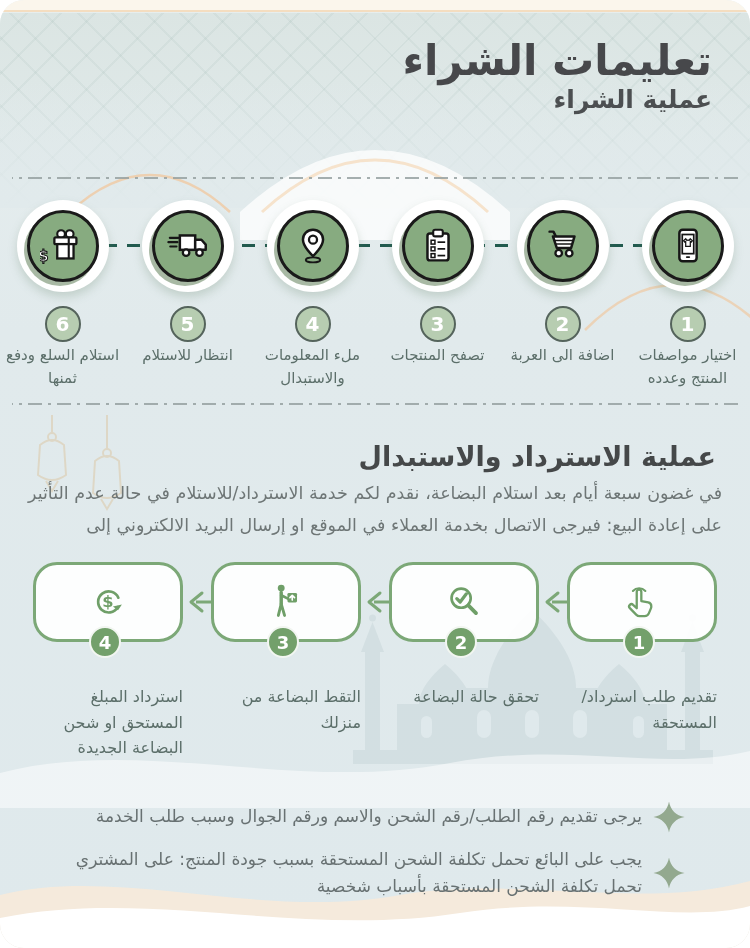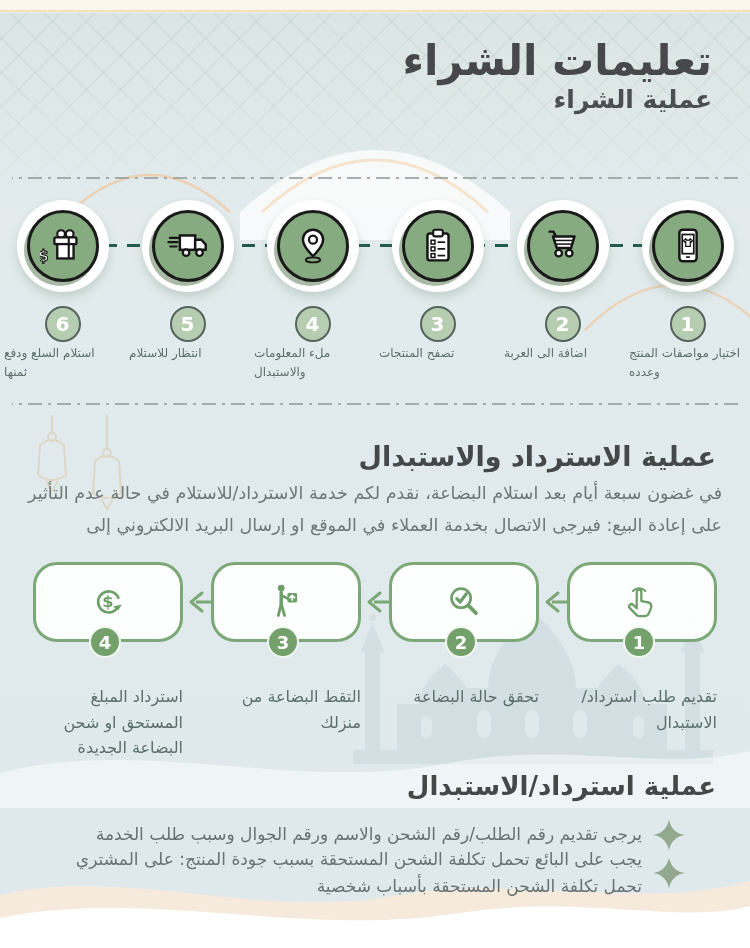--- a/index.html
+++ b/index.html
@@ -1,19 +1,19 @@
 <!DOCTYPE html>
 <html lang="ar" dir="rtl"><head>
 <meta charset="utf-8">
 <style>
   * { margin:0; padding:0; box-sizing:border-box; }
   html,body { width:750px; }
   body { font-family:"DejaVu Sans", sans-serif; }
   .page { position:relative; width:750px; height:948px; overflow:hidden; direction:rtl;
-          background:linear-gradient(180deg,#e7eeee 0%,#e1eaec 35%,#dfe9ec 100%); }
+          background:linear-gradient(180deg,#e7eeee 0%,#e1eaec 35%,#dfe9ec 100%);border-radius:24px; }
 
   
   .top-strip { position:absolute; top:0; left:0; right:0; height:12px; background:#fbf6ec; border-bottom:2px solid #f4ddc0; z-index:1; }
   .deco-pattern { position:absolute; top:13px; left:0; right:0; height:195px; z-index:0;
     background:
       repeating-linear-gradient(45deg, rgba(140,170,163,.11) 0 2px, transparent 2px 24px),
       repeating-linear-gradient(-45deg, rgba(140,170,163,.11) 0 2px, transparent 2px 24px),
       linear-gradient(180deg,#dbe5e3,#e2ebec); }
   .deco-pattern::after { content:""; position:absolute; inset:0;
       background:linear-gradient(180deg, rgba(225,234,236,0) 35%, #e1eaec 100%); }
@@ -38,40 +38,40 @@
     background:repeating-linear-gradient(to left,#215a4e 0 13px, transparent 13px 23px); }
   .step { width:125px; display:flex; flex-direction:column; align-items:center; position:relative; z-index:1; }
   .step-halo { width:92px; height:92px; border-radius:50%; background:#fff;
     box-shadow:0 5px 10px rgba(110,140,115,.28); display:flex; align-items:center; justify-content:center; }
   .step-circle { width:72px; height:72px; border-radius:50%; background:#87ab80; border:3px solid #1a1a1a;
     box-shadow:-3px 4px 0 rgba(96,128,90,.55); display:flex; align-items:center; justify-content:center; }
   .step-badge { margin-top:14px; width:36px; height:36px; border-radius:50%; background:#b7cdb1;
     border:2.5px solid #55645c; color:#fff; font-size:20px; font-weight:bold;
     display:flex; align-items:center; justify-content:center; }
   .steps-labels { position:absolute; top:344px; left:0; right:0; display:flex; z-index:2; }
-  .steps-labels .lbl { width:125px; padding:0 4px; text-align:left; font-size:12px; line-height:1.55; color:#5c6f6a; }
+  .steps-labels .lbl { width:125px; padding:0 4px; text-align:center; font-size:15px; line-height:1.55; color:#5c6f6a; }
 
   
   .sec-heading { position:absolute; right:0; left:0; padding:0 34px; text-align:right; font-size:27px; font-weight:bold; color:#454849; z-index:2;margin-top:11px; }
   .h-refund { top:430px; } .h-notes { top:760px; font-size:26px; }
   .refund-desc { position:absolute; top:478px; left:0; right:0; padding:0 28px; font-size:17.5px; line-height:1.8;
     color:#6e7676; text-align:justify; z-index:2; }
   .flow-row { position:absolute; top:562px; left:0; right:0; display:flex; justify-content:center; align-items:center; z-index:2; }
   .flow-box { position:relative; width:150px; height:80px; border:3.5px solid #7ca877; border-radius:24px;
     background:rgba(255,255,255,.92); display:flex; align-items:center; justify-content:center; }
   .flow-badge { position:absolute; bottom:-19px; right:59px; width:32px; height:32px; border-radius:50%;
     background:#73a06b; border:2px solid #f2f6f1; color:#fff; font-size:18px; font-weight:bold;
     display:flex; align-items:center; justify-content:center; }
   .flow-arrow { width:28px; display:flex; align-items:center; justify-content:center; }
   .flow-labels { position:absolute; top:684px; left:0; right:0; display:flex; justify-content:center; gap:28px; z-index:2; }
   .flow-labels .lbl { width:150px; text-align:right; font-size:16px; line-height:1.6; color:#5c6f6a; }
 
   
   .bullet { position:absolute; left:40px; right:64px; display:flex; align-items:center; gap:10px; z-index:2; }
-  .bullet1 { top:816px; } .bullet2 { top:846px; }
+  .bullet1 { top:798px; } .bullet2 { top:846px; }
   .bullet-star { flex:0 0 auto; }
   .bullet-text { font-size:17px; line-height:1.6; color:#687172; text-align:right; }
 </style>
 </head>
 <body>
 
 <div class="page">
 
   <div class="top-strip"></div>
   <div class="deco-pattern"></div>
@@ -312,27 +312,26 @@
         <path d="M38.5 26.5 l-4 6.2 -5.4-4" fill="#6f9f68"></path>
         <text x="24" y="29.5" text-anchor="middle" font-size="17" font-weight="bold" fill="#6f9f68">$</text>
       </svg>
       <div class="flow-badge">
           <span>4</span>
         </div>
     </div>
   </div>
 
   <div class="flow-labels">
-    <div class="lbl">تقديم طلب استرداد/الاستبدال</div>
+    <div class="lbl">تقديم طلب استرداد/المستحقة</div>
     <div class="lbl">تحقق حالة البضاعة</div>
     <div class="lbl">التقط البضاعة من منزلك</div>
     <div class="lbl">استرداد المبلغ المستحق او شحن البضاعة الجديدة</div>
   </div>
 
-  <div class="sec-heading h-notes">عملية استرداد/الاستبدال</div>
 
   <div class="bullet bullet1">
     <svg class="bullet-star" width="34" height="38" viewBox="0 0 48 48">
       <path d="M24 2 C26 14 34 22 46 24 C34 26 26 34 24 46 C22 34 14 26 2 24 C14 22 22 14 24 2 Z" fill="#93a98f"></path>
     </svg>
     <div class="bullet-text">يرجى تقديم رقم الطلب/رقم الشحن والاسم ورقم الجوال وسبب طلب الخدمة</div>
   </div>
 
   <div class="bullet bullet2">
     <svg class="bullet-star" width="34" height="38" viewBox="0 0 48 48">

